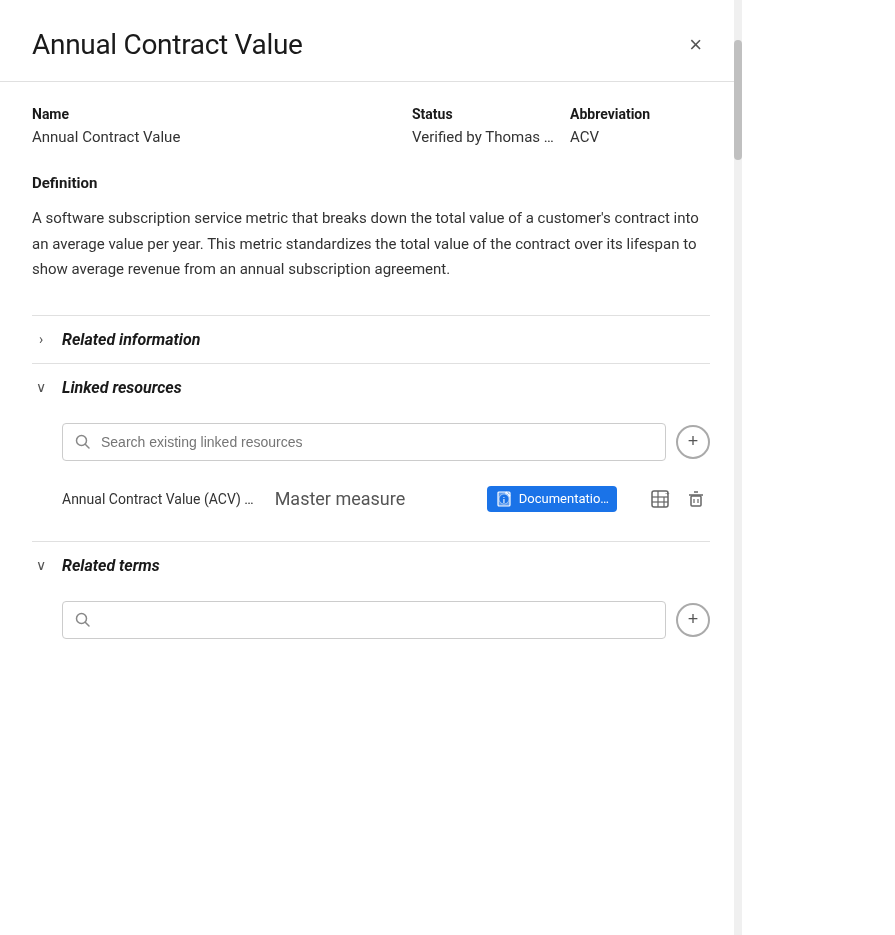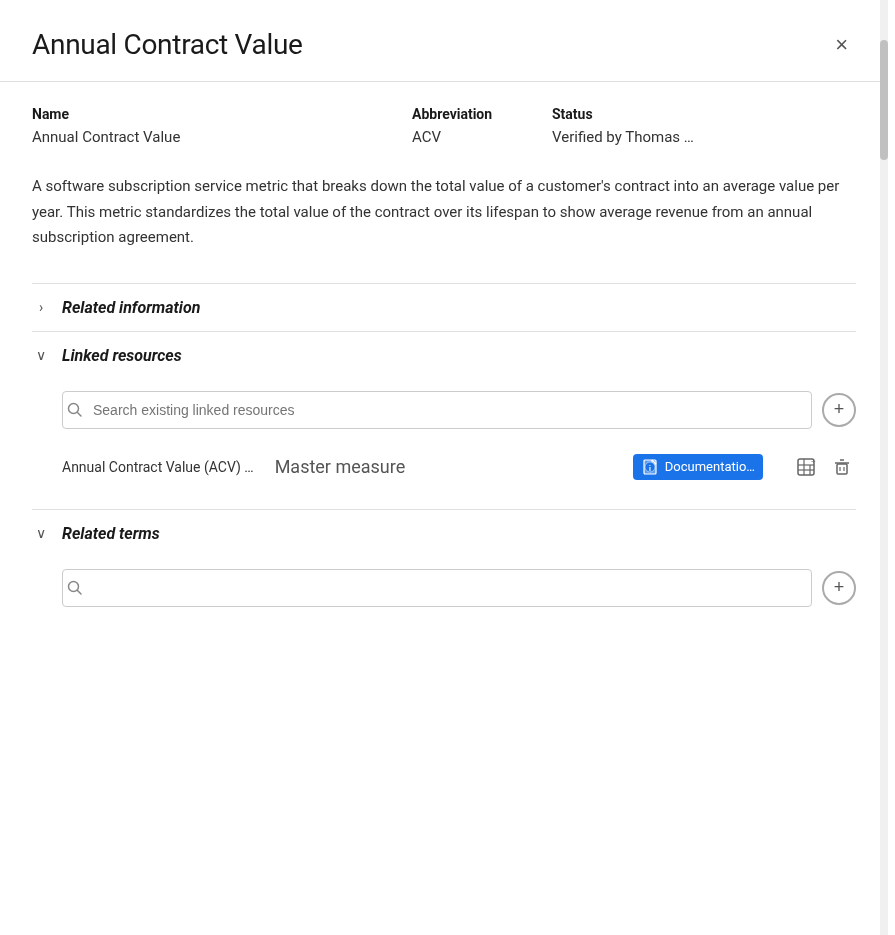--- a/index.html
+++ b/index.html
@@ -10,21 +10,21 @@
 
     body {
       font-family: -apple-system, BlinkMacSystemFont, 'Segoe UI', Roboto, sans-serif;
       background: #fff;
       color: #222;
       width: 895px;
       min-height: 935px;
     }
 
     .panel {
-      width: 888px;
+      width: 742px;
       min-height: 935px;
       background: #fff;
       position: relative;
       padding: 0;
     }
 
     .panel-header {
       display: flex;
       align-items: center;
       justify-content: space-between;
@@ -151,21 +151,21 @@
       gap: 10px;
       margin-bottom: 12px;
     }
 
     .search-input-wrapper {
       flex: 1;
       display: flex;
       align-items: center;
       border: 1px solid #ccc;
       border-radius: 4px;
-      padding: 10px 4px;
+      padding: 10px 12px;
       background: #fff;
     }
 
     .search-icon {
       color: #888;
       font-size: 16px;
       margin-right: 10px;
       display: flex;
       align-items: center;
     }
@@ -282,31 +282,32 @@
 
   <div class="divider"></div>
 
   <div class="panel-body">
 
     <div class="fields-row">
       <div class="field-group field-name-group">
         <span class="field-label">Name</span>
         <span class="field-value">Annual Contract Value</span>
       </div>
+      <div class="field-group field-status-group">
+        <span class="field-label">Status</span>
+        <span class="field-value">Verified by Thomas …</span>
+      </div>
       <div class="field-group field-abbr-group">
         <span class="field-label">Abbreviation</span>
         <span class="field-value">ACV</span>
       </div>
-      <div class="field-group field-status-group">
-        <span class="field-label">Status</span>
-        <span class="field-value">Verified by Thomas …</span>
-      </div>
     </div>
 
     <div class="definition-section">
+      <div class="definition-label">Definition</div>
       <p class="definition-text">A software subscription service metric that breaks down the total value of a customer's contract into an average value per year. This metric standardizes  the total value of the contract over its lifespan to show  average revenue from an annual subscription agreement.</p>
     </div>
 
     <div class="section-row">
       <span class="chevron-icon">›</span>
       <span class="section-label">Related information</span>
     </div>
 
     <div>
       <div class="section-row">

